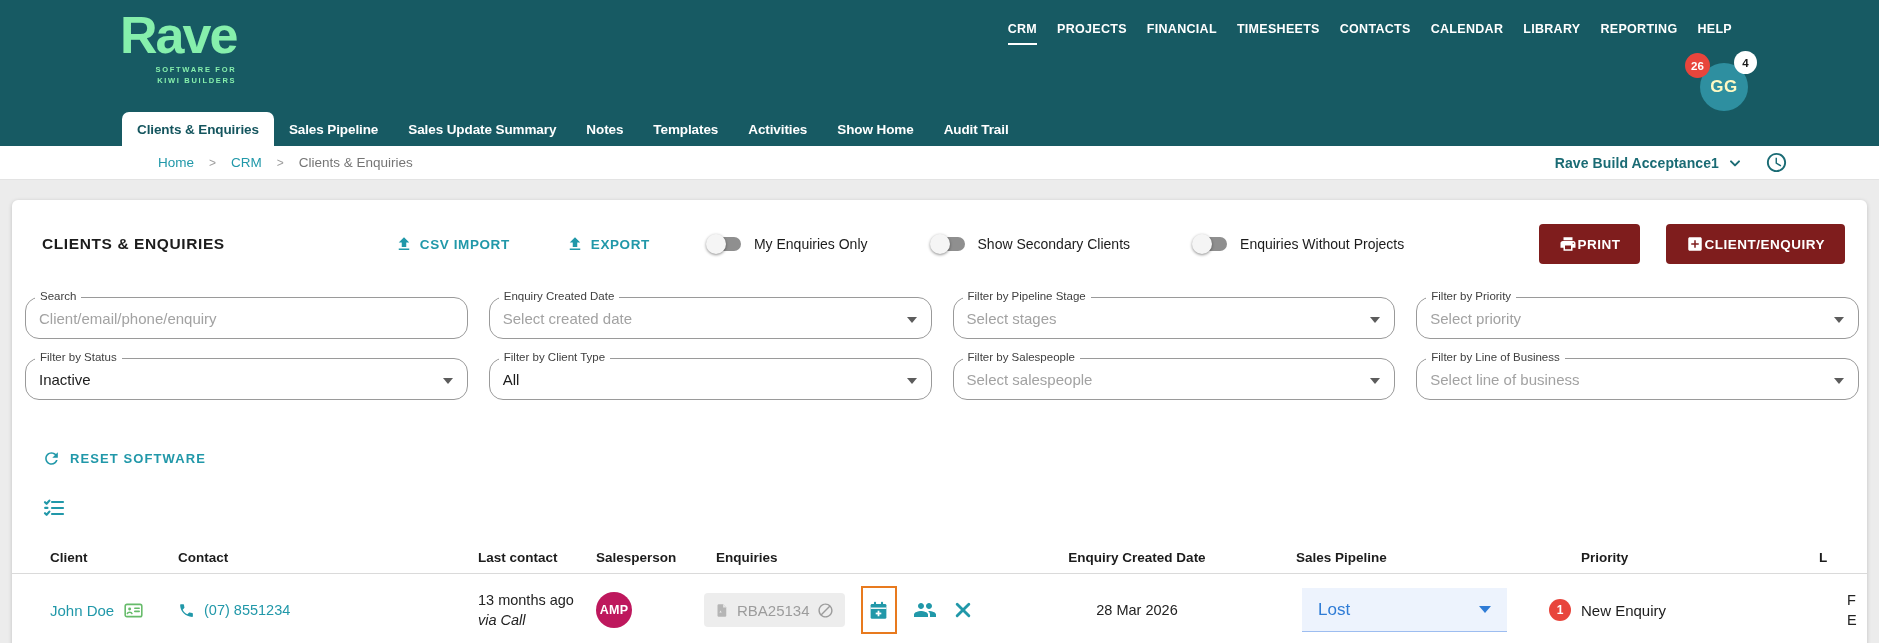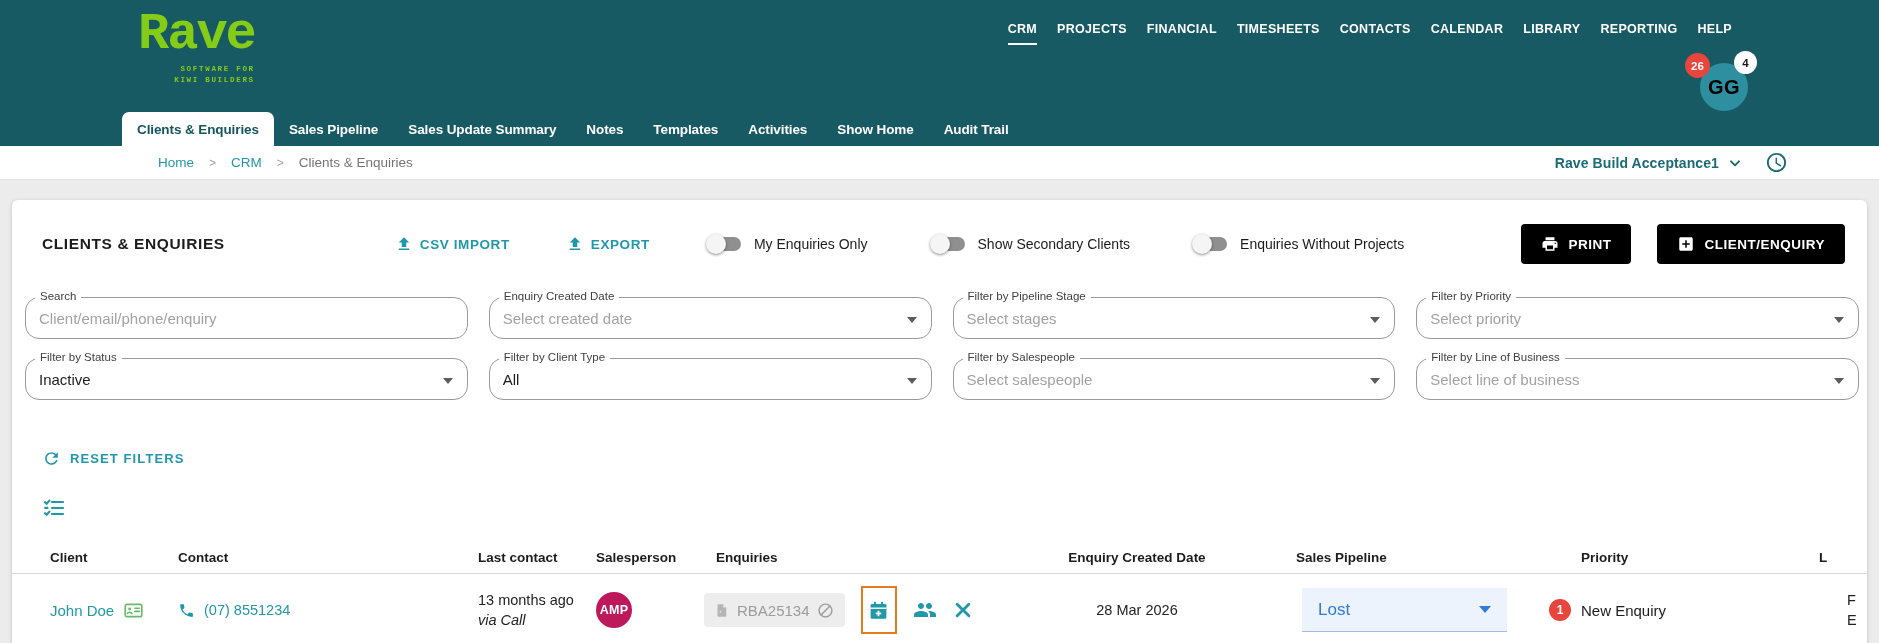--- a/index.html
+++ b/index.html
@@ -2,28 +2,28 @@
 <html><head>
 <meta charset="utf-8">
 <style>
   * { margin:0; padding:0; box-sizing:border-box; }
   html,body { width:1879px; height:643px; overflow:hidden; }
   body { font-family:"Liberation Sans", sans-serif; background:#ececec; }
   .app { position:relative; width:1879px; height:643px; overflow:hidden; }
 
   
   .header { position:relative; height:146px; background:#175A63; }
-  .logo { position:absolute; left:138px; top:8px; color:#84cc16;font-family:Liberation Mono, monospace; }
+  .logo { position:absolute; left:120px; top:8px; color:#86efac; }
   .logo-name { font-size:52px; font-weight:700; letter-spacing:-2px; line-height:1.05; }
   .logo-tag { font-size:7.5px; font-weight:700; letter-spacing:1.7px; text-align:right; line-height:1.5; margin-top:1px; }
   .top-nav { position:absolute; top:22px; right:147px; display:flex; gap:20px; }
   .top-nav .nav-item { color:#fff; font-size:12.5px; font-weight:700; letter-spacing:.3px; padding-bottom:7px; cursor:pointer; }
   .top-nav .nav-item.active { border-bottom:2px solid #fff; }
   .avatar-wrap { position:absolute; top:63px; right:131px; width:48px; height:48px; }
-  .avatar { width:48px; height:48px; border-radius:50%; background:#2E8FA0; color:#000000; font-weight:700; font-size:20px; letter-spacing:.5px; display:flex; align-items:center; justify-content:center; cursor:pointer; }
+  .avatar { width:48px; height:48px; border-radius:50%; background:#2E8FA0; color:#fef9c3; font-weight:700; font-size:17px; letter-spacing:.5px; display:flex; align-items:center; justify-content:center; cursor:pointer; }
   .badge-red { position:absolute; top:-10px; left:-15px; min-width:25px; height:25px; border-radius:50%; background:#E8453C; color:#fff; font-size:11.5px; font-weight:700; display:flex; align-items:center; justify-content:center; z-index:2; }
   .badge-white { position:absolute; top:-12px; right:-9px; width:23px; height:23px; border-radius:50%; background:#fff; color:#1a1a1a; font-size:11.5px; font-weight:700; display:flex; align-items:center; justify-content:center; }
   .tab-bar { position:absolute; left:122px; bottom:0; display:flex; align-items:flex-end; }
   .tab { color:#fff; font-size:13.5px; font-weight:600; letter-spacing:-.1px; padding:0 15px; height:34px; display:flex; align-items:center; cursor:pointer; white-space:nowrap; }
   .tab.active { background:#fff; color:#14555e; border-radius:7px 7px 0 0; }
 
   
   .breadcrumb-bar { height:34px; background:#fff; border-bottom:1px solid #e3e3e3; display:flex; align-items:center; padding:0 91px 0 158px; }
   .crumbs { display:flex; align-items:center; gap:15px; font-size:13.5px; }
   .crumb-link { color:#2198A9; cursor:pointer; }
@@ -41,21 +41,21 @@
   .panel-title { font-size:15.5px; font-weight:700; letter-spacing:.6px; color:#1c1c1c; white-space:nowrap; }
   .link-btn { display:flex; align-items:center; gap:7px; color:#2198A9; font-weight:700; font-size:13.5px; letter-spacing:.6px; cursor:pointer; white-space:nowrap; }
   .link-csv { margin-left:170px; }
   .link-export { margin-left:56px; }
   .toggle-group { display:flex; align-items:center; gap:12px; margin-left:56px; white-space:nowrap; }
   .toggle-group.tg2, .toggle-group.tg3 { margin-left:62px; }
   .toggle-label { font-size:14px; color:#1c1c1c; }
   .switch { position:relative; width:36px; height:20px; cursor:pointer; flex:none; }
   .switch .track { position:absolute; left:1px; top:3px; width:34px; height:14px; border-radius:7px; background:#8f8f8f; }
   .switch .knob { position:absolute; left:0; top:0; width:20px; height:20px; border-radius:50%; background:#f5f5f5; box-shadow:0 1px 3px rgba(0,0,0,.45); }
-  .btn { display:flex; align-items:center; gap:9px; height:40px; padding:12px 20px; border-radius:4px; background:#000000; color:#fff; font-size:13.5px; font-weight:700; letter-spacing:.5px; cursor:pointer; white-space:nowrap; border:none; }
+  .btn { display:flex; align-items:center; height:40px; padding:12px 20px; border-radius:4px; background:#7f1d1d; color:#fff; font-size:13.5px; font-weight:700; letter-spacing:.5px; cursor:pointer; white-space:nowrap; border:none; }
   .btn-print { margin-left:auto; }
   .btn-client { margin-left:26px; }
 
   
   .filter-grid { display:grid; grid-template-columns:repeat(4,1fr); column-gap:21px; row-gap:19px; margin:33px 8px 0 13px; }
   .field { position:relative; height:42px; border:1.4px solid #9a9a9a; border-radius:14px; background:#fff; }
   .field-label { position:absolute; top:-8px; left:9px; background:#fff; padding:0 5px; font-size:11.5px; color:#404040; }
   .field-value { height:100%; display:flex; align-items:center; padding:0 34px 0 13px; font-size:15px; color:#1c1c1c; cursor:pointer; }
   .ph { color:#a2a2a2; }
   .caret { position:absolute; right:14px; top:19px; width:0; height:0; border-left:5.5px solid transparent; border-right:5.5px solid transparent; border-top:6.5px solid #5c5c5c; pointer-events:none; }
@@ -265,21 +265,21 @@
         <span class="caret"></span>
       </div>
     </div>
 
     <div class="reset">
       <span>
         <svg width="19" height="19" viewBox="0 0 24 24" fill="#2198A9">
             <path d="M17.65 6.35C16.2 4.9 14.21 4 12 4c-4.42 0-7.99 3.58-7.99 8s3.57 8 7.99 8c3.73 0 6.84-2.55 7.73-6h-2.08c-.82 2.33-3.04 4-5.65 4-3.31 0-6-2.69-6-6s2.69-6 6-6c1.66 0 3.14.69 4.22 1.78L13 11h7V4l-2.35 2.35z"></path>
           </svg>
       </span>
-      <span>RESET FILTERS</span>
+      <span>RESET SOFTWARE</span>
     </div>
 
     <div class="view-toggle">
       <svg width="24" height="24" viewBox="0 0 24 24" fill="none" stroke="#2198A9" stroke-width="2.2" stroke-linecap="round" stroke-linejoin="round">
         <path d="M10 6h11"></path>
           <path d="M10 12h11"></path>
           <path d="M10 18h11"></path>
         <path d="M3 6.2l1.6 1.6L7.4 4.6"></path>
           <path d="M3 17.2l1.6 1.6L7.4 15.6"></path>
           <path d="M3.2 11.9h2.2"></path>

